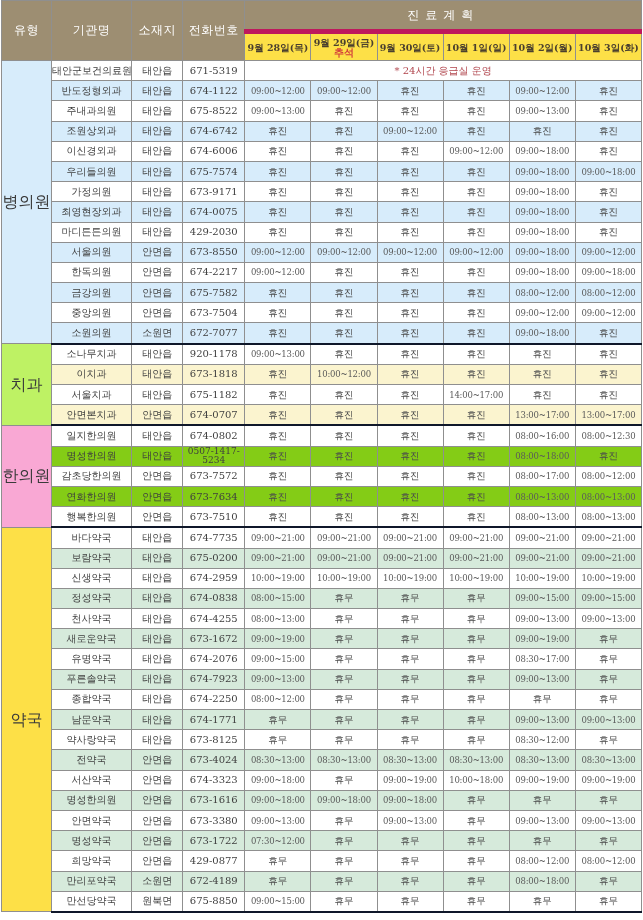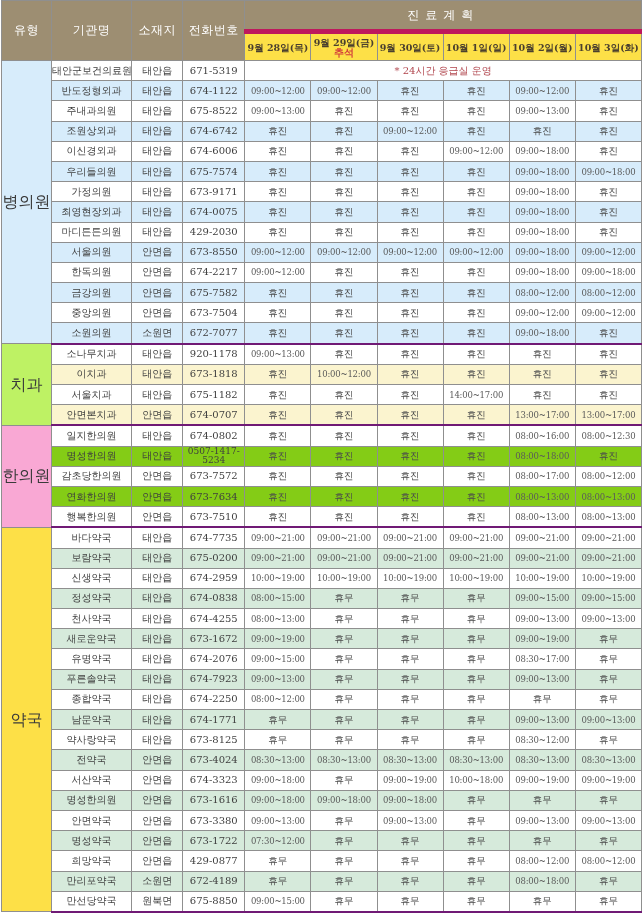--- a/index.html
+++ b/index.html
@@ -19,21 +19,21 @@
 
   
   .g-hosp td.type { background:#d7ecfb; }
   .g-hosp tr.alt td:not(.type) { background:#d7ecfb; }
   .g-dent td.type { background:#bef264; }
   .g-dent tr.alt td:not(.type) { background:#fbf4cf;text-align:center; }
   .g-orient td.type { background:#f9a8d4; }
   .g-orient tr.alt td:not(.type) { background:#84cc16; }
   .g-pharm td.type { background:#fde047; }
   .g-pharm tr.alt td:not(.type) { background:#d6eadb; }
-  tbody.grp tr.grp-end td { border-bottom:2px solid #701a75; }
+  tbody.grp tr.grp-end td { border-bottom:2px solid #0f172a; }
   col.c-type { width:50px; } col.c-name { width:80px; } col.c-loc { width:51px; }
   col.c-tel { width:62px; } col.c-day { width:66px; }
 </style>
 </head>
 <body>
 
 <table class="sched">
   <colgroup>
     <col class="c-type">
       <col class="c-name">

